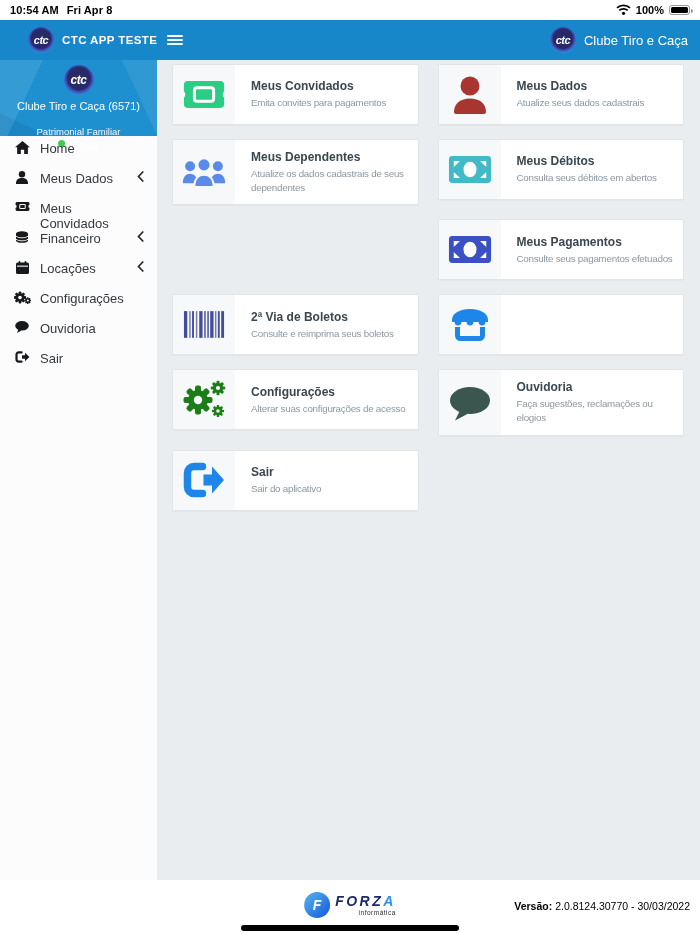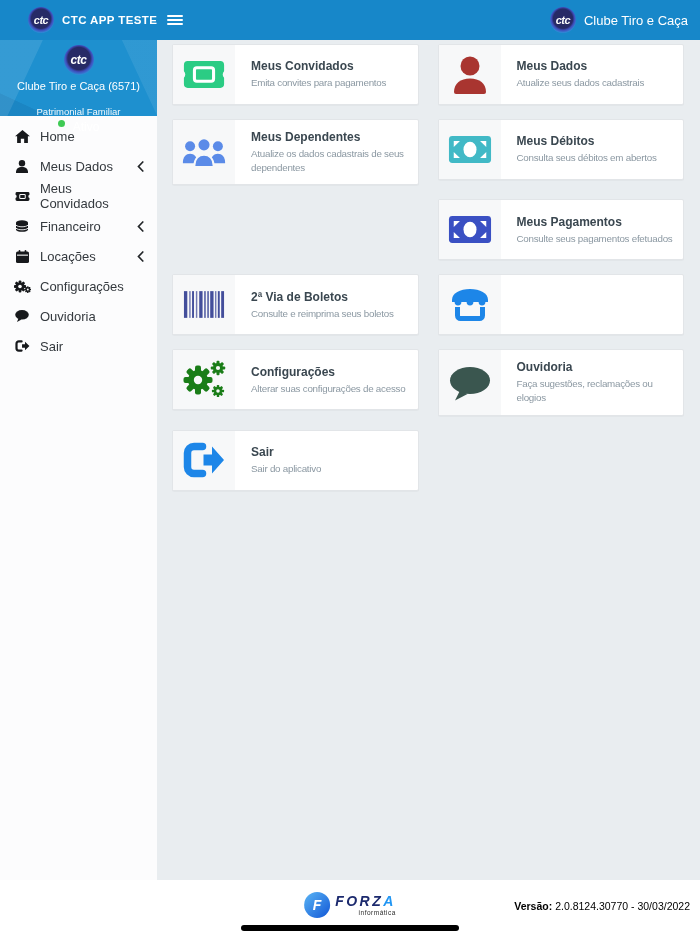--- a/index.html
+++ b/index.html
@@ -45,21 +45,21 @@
     background:
       linear-gradient(115deg, rgba(255,255,255,.10) 0 22%, transparent 22.5%),
       linear-gradient(245deg, rgba(255,255,255,.08) 0 18%, transparent 18.5%),
       linear-gradient(25deg, rgba(0,40,90,.10) 0 15%, transparent 15.5%),
       #1e90cf; }
   .profile-name { font-size:11px; margin-top:5px; }
   .profile-cat { font-size:9.5px; margin-top:14px; opacity:.95; }
   .profile-status { font-size:12px; margin-top:3px; display:flex; align-items:flex-start; gap:8px; }
   .dot { width:7px; height:7px; border-radius:50%; background:#3fca54; display:inline-block; }
   .menu { padding-top:5px; }
-  .menu-item { height:30px; display:flex; align-items:center; padding:0 13px;
+  .menu-item { height:30px; display:flex; align-items:flex-start; padding:0 13px;
     color:#34393e; font-size:13px; cursor:pointer; }
   .mi-icon { width:18px; flex:0 0 18px; margin-right:9px; display:flex; justify-content:center; }
   .mi-chev { margin-left:auto; display:flex; }
   
   .main { flex:1; background:#e9edf0; padding:4px 16px 0 15px; overflow:hidden; }
   .cards { display:grid; grid-template-columns:1fr 1fr; column-gap:19px;
     row-gap:14px; align-items:start; }
   .card { background:#fff; border:1px solid #e2e5e8; border-radius:2px;
     display:flex; min-height:61px; box-shadow:0 1px 1px rgba(0,0,0,.03); cursor:pointer; }
   .card-icon { flex:0 0 62px; background:#f7f8f9; display:flex;
@@ -82,20 +82,39 @@
   .version { position:absolute; right:10px; top:20px; font-size:10.5px; color:#000;margin-left:28px; }
   .version b { font-weight:700; }
   .home-indicator { position:absolute; bottom:3px; left:50%; transform:translateX(-50%);
     width:218px; height:6px; border-radius:3px; background:#000; cursor:grab; }
 </style>
 </head>
 <body>
 
 <div class="screen">
 
+  <div class="status-bar">
+    <div class="sb-left">
+      <span>10:54 AM</span>
+      <span>Fri Apr 8</span>
+    </div>
+    <div class="sb-right">
+      <span>
+        <svg width="15" height="11" viewBox="0 0 16 12">
+          <path d="M0.9 4.3 a10.5 10.5 0 0 1 14.2 0" fill="none" stroke="#000" stroke-width="1.9"></path>
+          <path d="M3.4 7 a6.8 6.8 0 0 1 9.2 0" fill="none" stroke="#000" stroke-width="1.9"></path>
+          <circle cx="8" cy="10.2" r="1.7" fill="#000"></circle>
+        </svg>
+      </span>
+      <span>100%</span>
+      <span class="bat">
+          <span class="bat-fill"></span>
+        </span>
+    </div>
+  </div>
 
   <header class="app-header">
     <div class="header-left">
       <div class="ctc-logo">
           <span>ctc</span>
         </div>
       <span class="app-title">CTC APP TESTE</span>
     </div>
     <div class="hamburger">
         <span></span>

